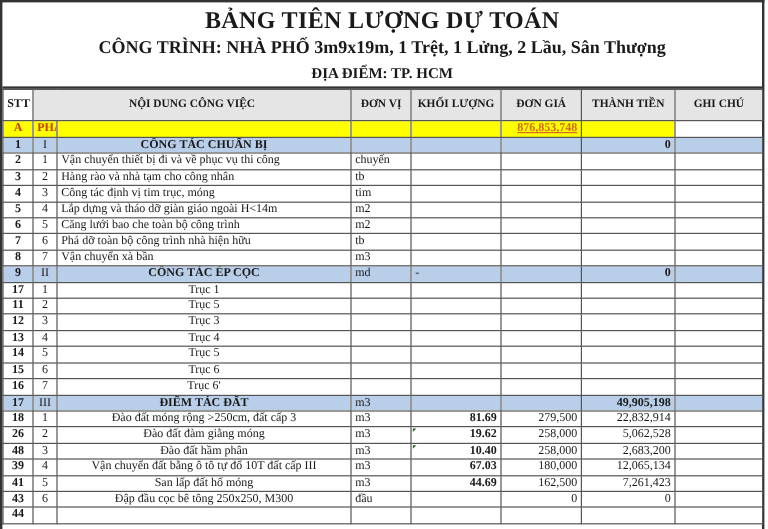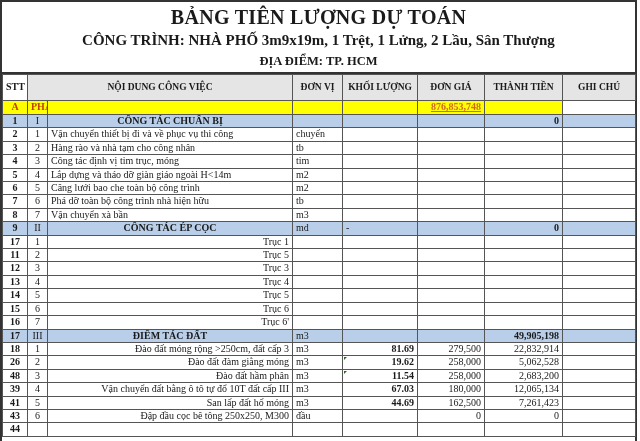--- a/index.html
+++ b/index.html
@@ -10,21 +10,21 @@
   .subtitle { font-weight: bold; font-size: 15px; margin-top: 3px; }
   .location { font-weight: bold; font-size: 12.5px; margin-top: 5px; }
   table { border-collapse: collapse; table-layout: fixed; width: 633px; font-size: 10px; }
   td, th { border: 1px solid #555; padding: 0 3px; height: 12.4px; line-height: 12.4px; white-space: nowrap; overflow: hidden; box-sizing: border-box; }
   th { background: #e5e5e5; font-weight: bold; font-size: 9.5px; height: 26px; text-align: center; }
   .stt-head { background: #ffffff; font-weight: bold; font-size: 10px; text-align: center; vertical-align: middle; }
   .stt { font-weight: bold; text-align: center; }
   .sub { text-align: center; }
   .c { text-align: left; }
   .r { text-align: right; }
-  .l { text-align: right; margin-top: 17px; }
+  .l { text-align: center; margin-top: 17px; }
   .b { font-weight: bold; }
   tr.part td { background: #ffff00; height: 14px; }
   tr.part td.total { color: #d2691e; font-weight: bold; text-decoration: underline; }
   tr.section td { background: #b9cee8; }
   tr.section td.sub, tr.section td.stt { }
   tr.section td.content { text-align: center; }
   tr.part td.content { text-align: center; font-weight: bold; color: #c04000; }
   tr.part td.sub { font-weight: bold; color: #c04000; }
   tr.row td.stt { background: #ffffff; }
   .c-stt { width: 25px; }
@@ -268,21 +268,21 @@
           <td class="r b qty-mark">19.62</td>
           <td class="r">258,000</td>
           <td class="r total">5,062,528</td>
           <td class=""></td>
         </tr>
         <tr class="row">
           <td class="stt">48</td>
           <td class="sub">3</td>
           <td class="content l">Đào đất hầm phân</td>
           <td class="c">m3</td>
-          <td class="r b qty-mark">11.54</td>
+          <td class="r b qty-mark">10.40</td>
           <td class="r">258,000</td>
           <td class="r total">2,683,200</td>
           <td class=""></td>
         </tr>
         <tr class="row">
           <td class="stt">39</td>
           <td class="sub">4</td>
           <td class="content l">Vận chuyển đất bằng ô tô tự đổ 10T đất cấp III</td>
           <td class="c">m3</td>
           <td class="r b">67.03</td>

